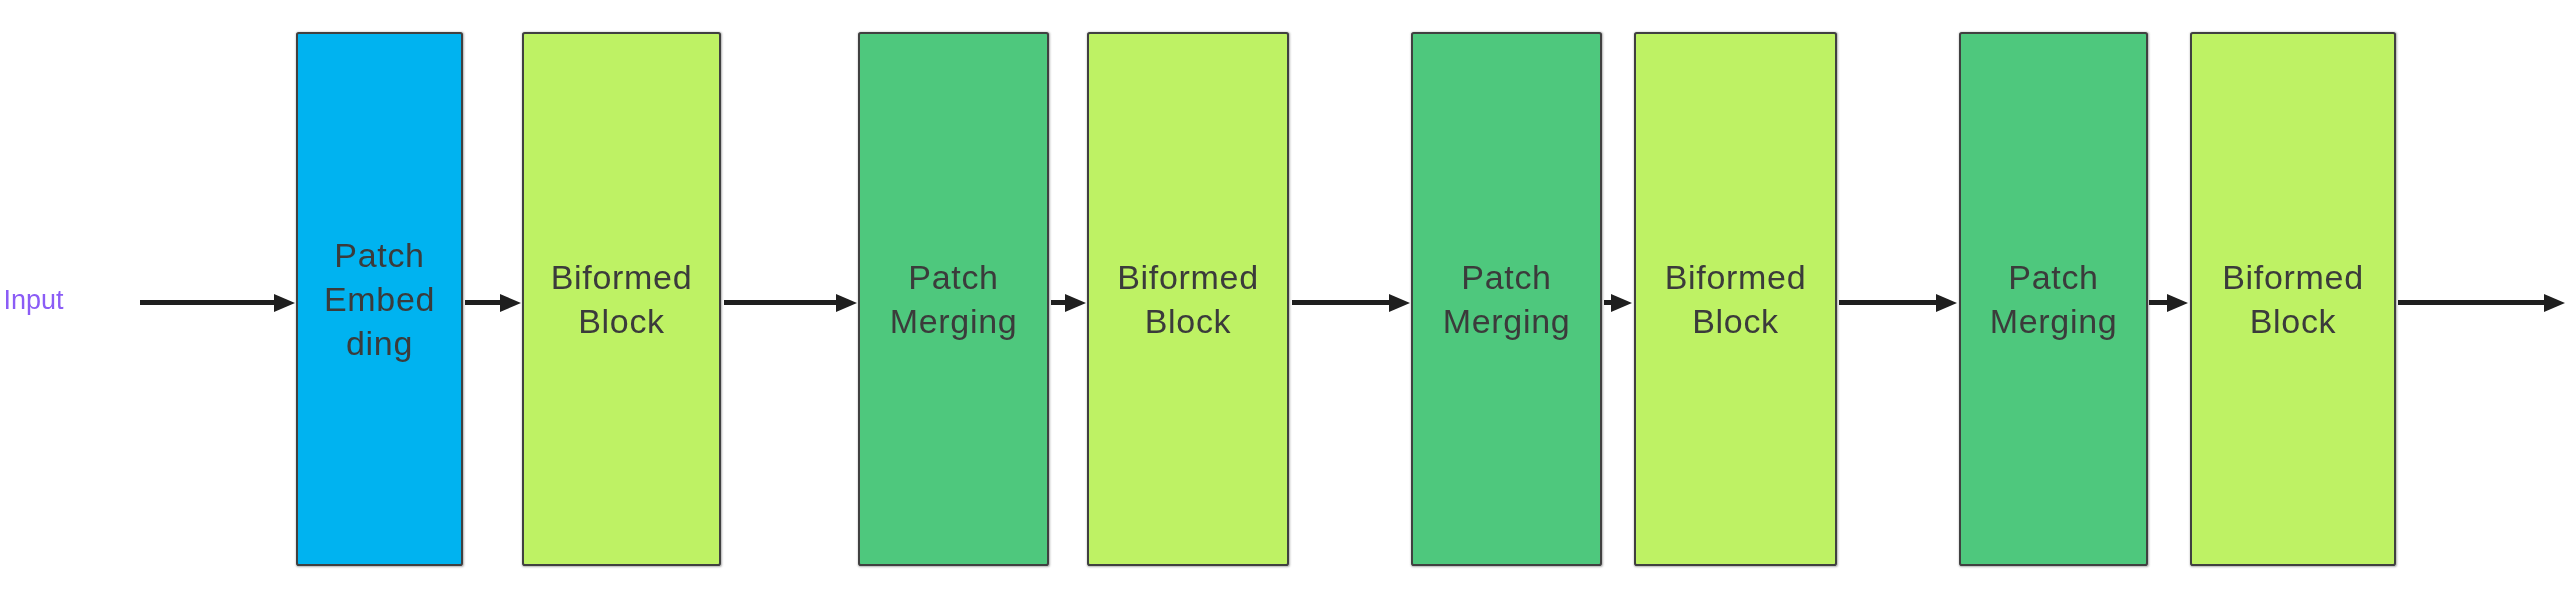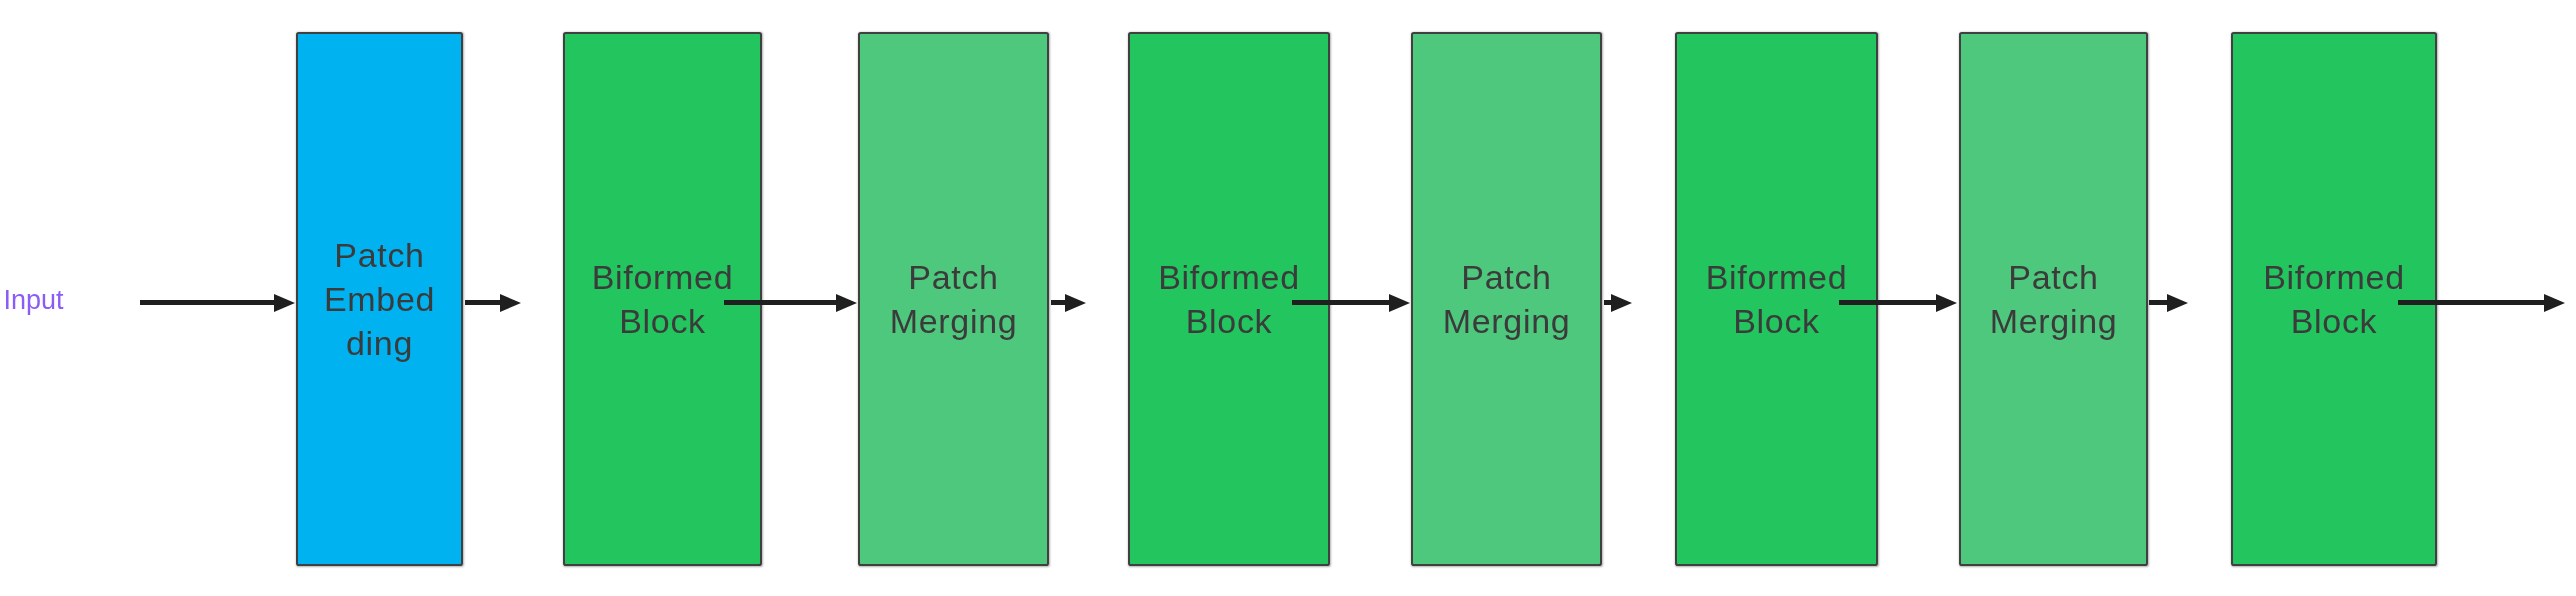--- a/index.html
+++ b/index.html
@@ -30,21 +30,21 @@
   }
   .box .label {
     white-space: pre-line;
     text-align: center;
     font-size: 34px;
     line-height: 1.3;
     letter-spacing: 0.7px;
     color: #3b3b3b;
   }
   .box-blue   { background: #00b3f0; }
-  .box-yellow { background: #22c55e; margin-left: 41px; }
+  .box-yellow { background: #bef264; }
   .box-green  { background: #4ec87d; }
 
   
   .pos-embed   { left: 296px;  width: 167px; }
   .pos-block1  { left: 522px;  width: 199px; }
   .pos-merge1  { left: 858px; width: 191px; }
   .pos-block2  { left: 1087px; width: 202px; }
   .pos-merge2  { left: 1411px; width: 191px; }
   .pos-block3  { left: 1634px; width: 203px; }
   .pos-merge3  { left: 1959px; width: 189px; }

